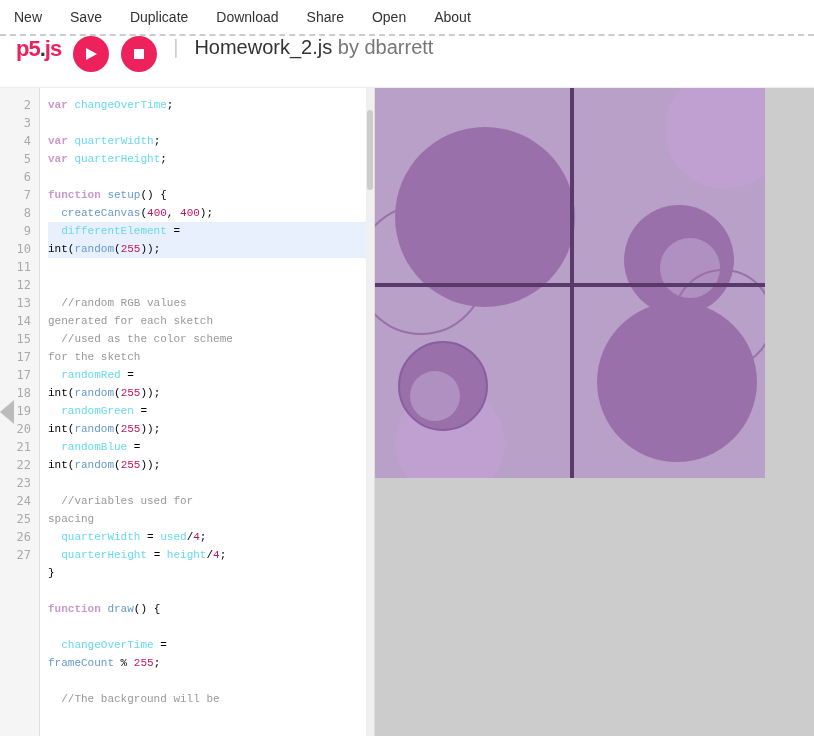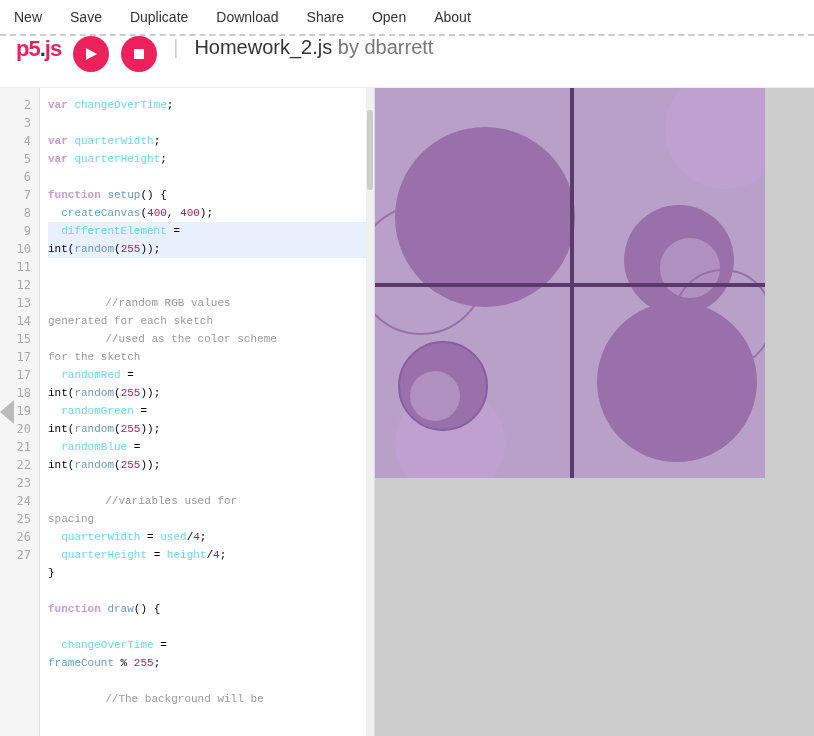--- a/index.html
+++ b/index.html
@@ -169,21 +169,21 @@
       height: 390px;
       position: relative;
       overflow: hidden;
     }
 
     
     .kw { color: #cc99cd; font-weight: bold; }
     .fn { color: #6699cc; text-align: right; }
     .var-name { color: #66d9ef; }
     .num { color: #be185d; }
-    .comment { color: #999; margin-left: 44px; }
+    .comment { color: #999; }
     .highlight-line { background: #e8f0fe; display: block; width: 100%; }
 
     
     .canvas-bg {
       width: 100%;
       height: 100%;
       background: #b8a0c8;
       position: relative;
     }
     

